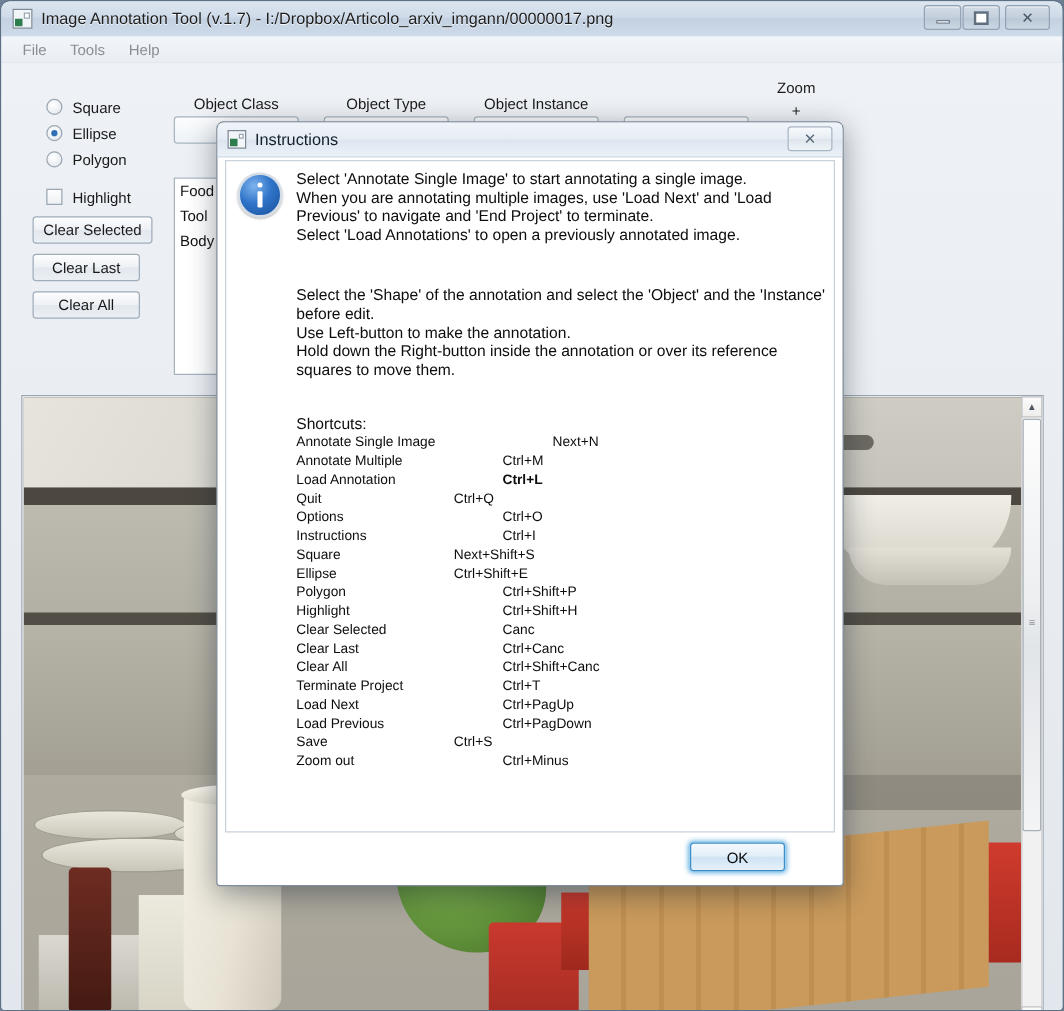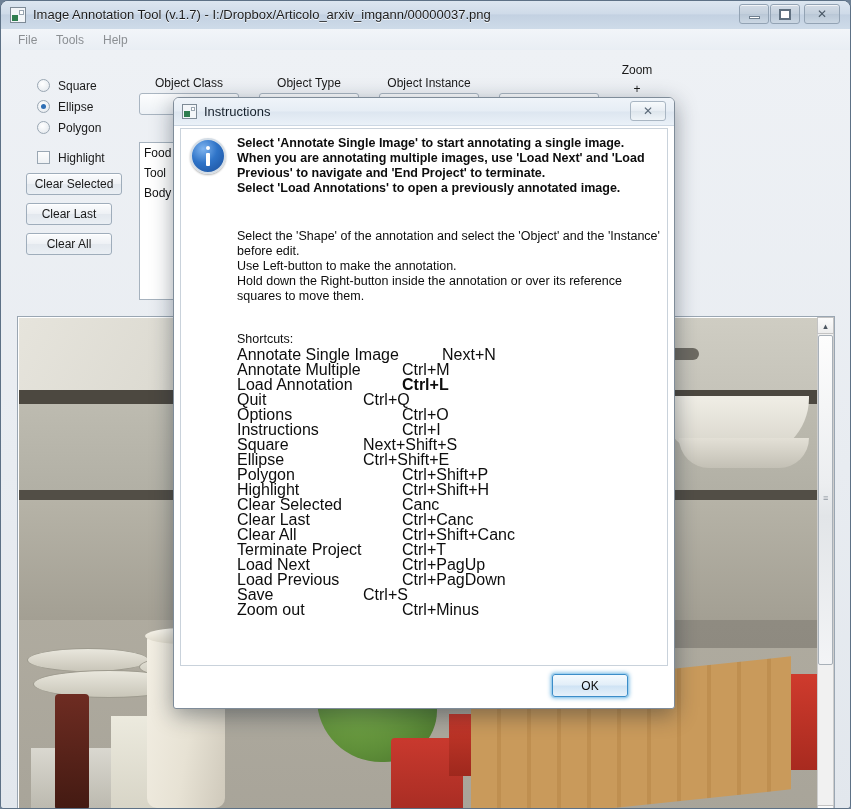--- a/index.html
+++ b/index.html
@@ -203,29 +203,29 @@
   #info-icon{
     position:absolute;left:9px;top:9px;width:36px;height:36px;border-radius:50%;
     background:radial-gradient(circle at 35% 28%,#7fb4ef 0%,#2f74c8 45%,#1b4f9b 100%);
     border:2px solid #d4dde6;box-sizing:border-box;
     box-shadow:0 1px 2px rgba(0,0,0,.3);
   }
   #info-icon .dot{position:absolute;left:14px;top:6px;width:4px;height:4px;border-radius:50%;background:#fff;}
   #info-icon .stem{position:absolute;left:14px;top:13px;width:4px;height:13px;border-radius:1px;background:#fff;}
   #para-block{
     position:absolute;left:56px;top:7px;width:424px;
-    font-size:12.5px;line-height:15px;color:#0d0d0d;font-weight:bold;
+    font-size:12.5px;line-height:15px;color:#0d0d0d;
   }
   #para-block2{
     position:absolute;left:56px;top:100px;width:424px;
     font-size:12.5px;line-height:15px;color:#0d0d0d;
   }
   #shortcuts-head{position:absolute;left:56px;top:203px;font-size:12.5px;color:#0d0d0d;}
   #sc-list{position:absolute;left:56px;top:218px;width:424px;}
-  .sc-row{position:relative;height:15px;line-height:15px;font-size:16px;color:#0d0d0d;}
+  .sc-row{position:relative;height:15px;line-height:15px;font-size:11px;color:#0d0d0d;}
   .sc-name{position:absolute;left:0;top:0;white-space:nowrap;}
   .sc-key{position:absolute;top:0;white-space:nowrap;}
   #dlg-footer{position:absolute;left:0;bottom:0;width:100%;height:40px;}
   #ok-button{
     position:absolute;right:46px;bottom:11px;width:76px;height:23px;
     background:linear-gradient(180deg,#f4fafe 0%,#e2eef8 47%,#cfe3f4 53%,#e6f1fa 100%);
     border:1px solid #3c8dc8;border-radius:3px;box-sizing:border-box;
     box-shadow:0 0 0 1px #9fd0ef,0 0 4px 1px rgba(79,166,220,.85);
     display:flex;align-items:center;justify-content:center;
     font-size:12px;color:#0b0b0b;
@@ -234,21 +234,21 @@
 </head>
 <body>
 
 <div id="app-window">
 
   <div id="titlebar">
     <div id="title-icon">
       <div class="ti-green"></div>
         <div class="ti-white"></div>
     </div>
-    <div id="title-text">Image Annotation Tool (v.1.7) - I:/Dropbox/Articolo_arxiv_imgann/00000037.png</div>
+    <div id="title-text">Image Annotation Tool (v.1.7) - I:/Dropbox/Articolo_arxiv_imgann/00000017.png</div>
     <div class="winbtn" id="btn-min">
       <div class="glyph">
           <div class="bar"></div>
         </div>
     </div>
     <div class="winbtn" id="btn-max">
       <div class="glyph">
           <div class="box"></div>
         </div>
     </div>

